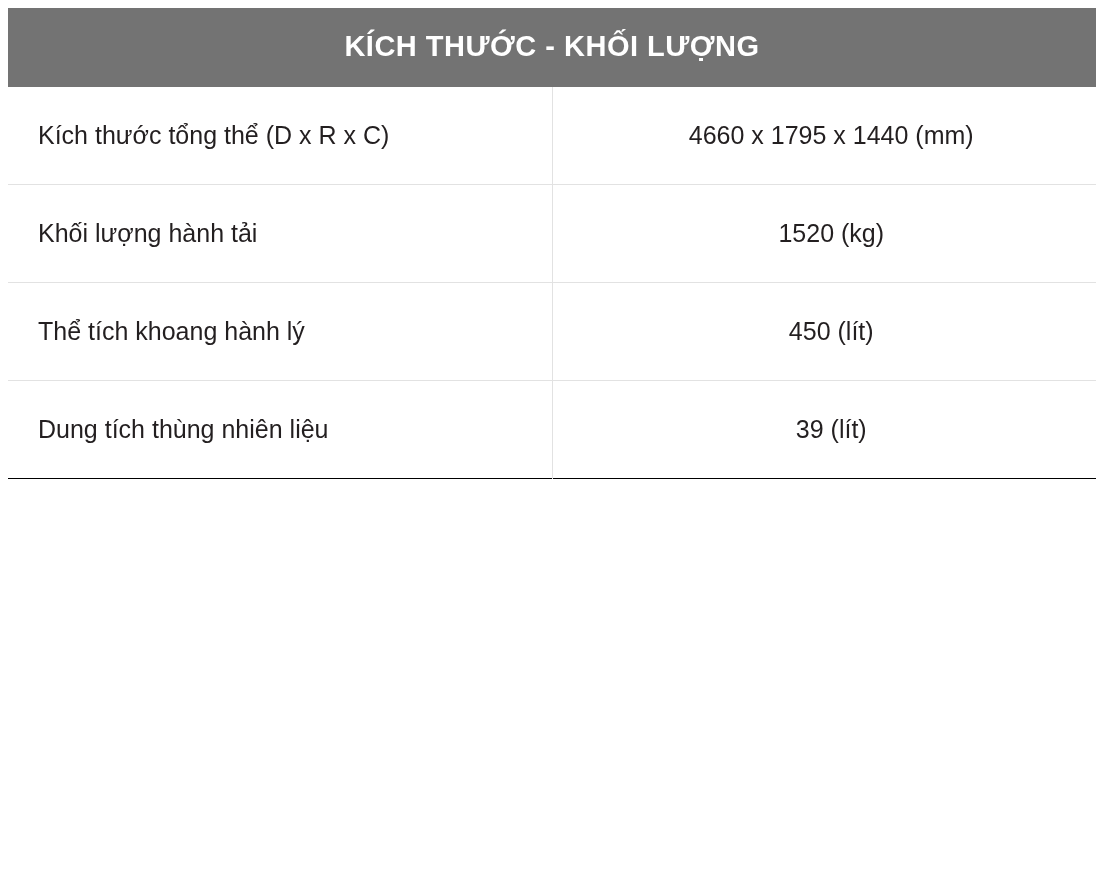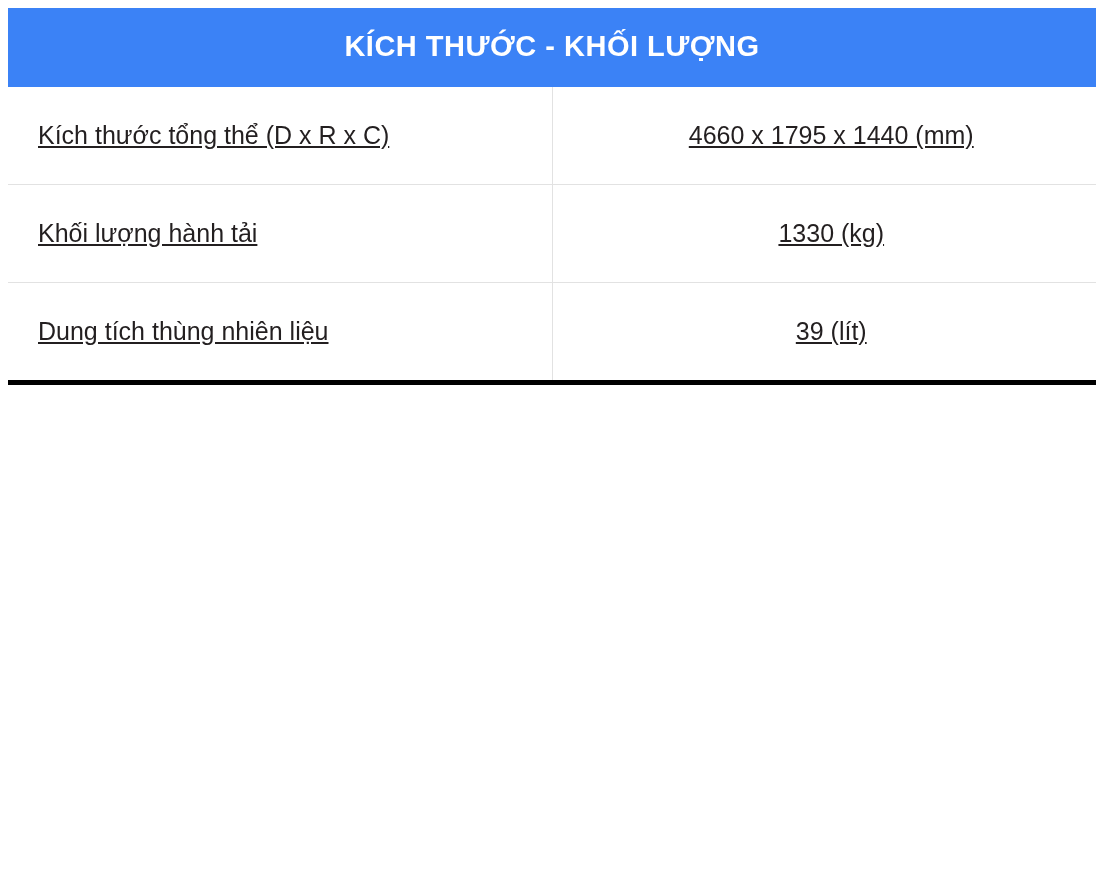--- a/index.html
+++ b/index.html
@@ -16,36 +16,35 @@
   }
 
   .spec-table {
     width: 1088px;
     margin: 8px 8px 0 8px;
     border-collapse: collapse;
     table-layout: fixed;
   }
 
   .spec-table thead th {
-    background: #3b82f6;
+    background: #737373;
     color: #ffffff;
     font-size: 29px;
     font-weight: bold;
     letter-spacing: 0.5px;
     text-align: center;
     padding: 22px 10px 24px 10px;
     border: none;
   }
 
   .spec-table tbody tr {
     border-bottom: 1px solid #e2e2e2;
-    text-decoration: underline;
   }
   .spec-table tbody tr:last-child {
-    border-bottom: 5px solid #000000;
+    border-bottom: 1px solid #000000;
   }
 
   .spec-table tbody td {
     padding: 0;
     height: 97px;
     vertical-align: middle;
     font-size: 25px;
     font-weight: 400;
     line-height: 1.25;
   }
@@ -73,20 +72,24 @@
       <th colspan="2">KÍCH THƯỚC - KHỐI LƯỢNG</th>
     </tr>
   </thead>
   <tbody>
     <tr>
       <td class="label">Kích thước tổng thể (D x R x C)</td>
       <td class="value">4660 x 1795 x 1440 (mm)</td>
     </tr>
     <tr>
       <td class="label">Khối lượng hành tải</td>
-      <td class="value">1330 (kg)</td>
+      <td class="value">1520 (kg)</td>
+    </tr>
+    <tr>
+      <td class="label">Thể tích khoang hành lý</td>
+      <td class="value">450 (lít)</td>
     </tr>
     <tr>
       <td class="label">Dung tích thùng nhiên liệu</td>
       <td class="value">39 (lít)</td>
     </tr>
   </tbody>
 </table>
 
 </body></html>

